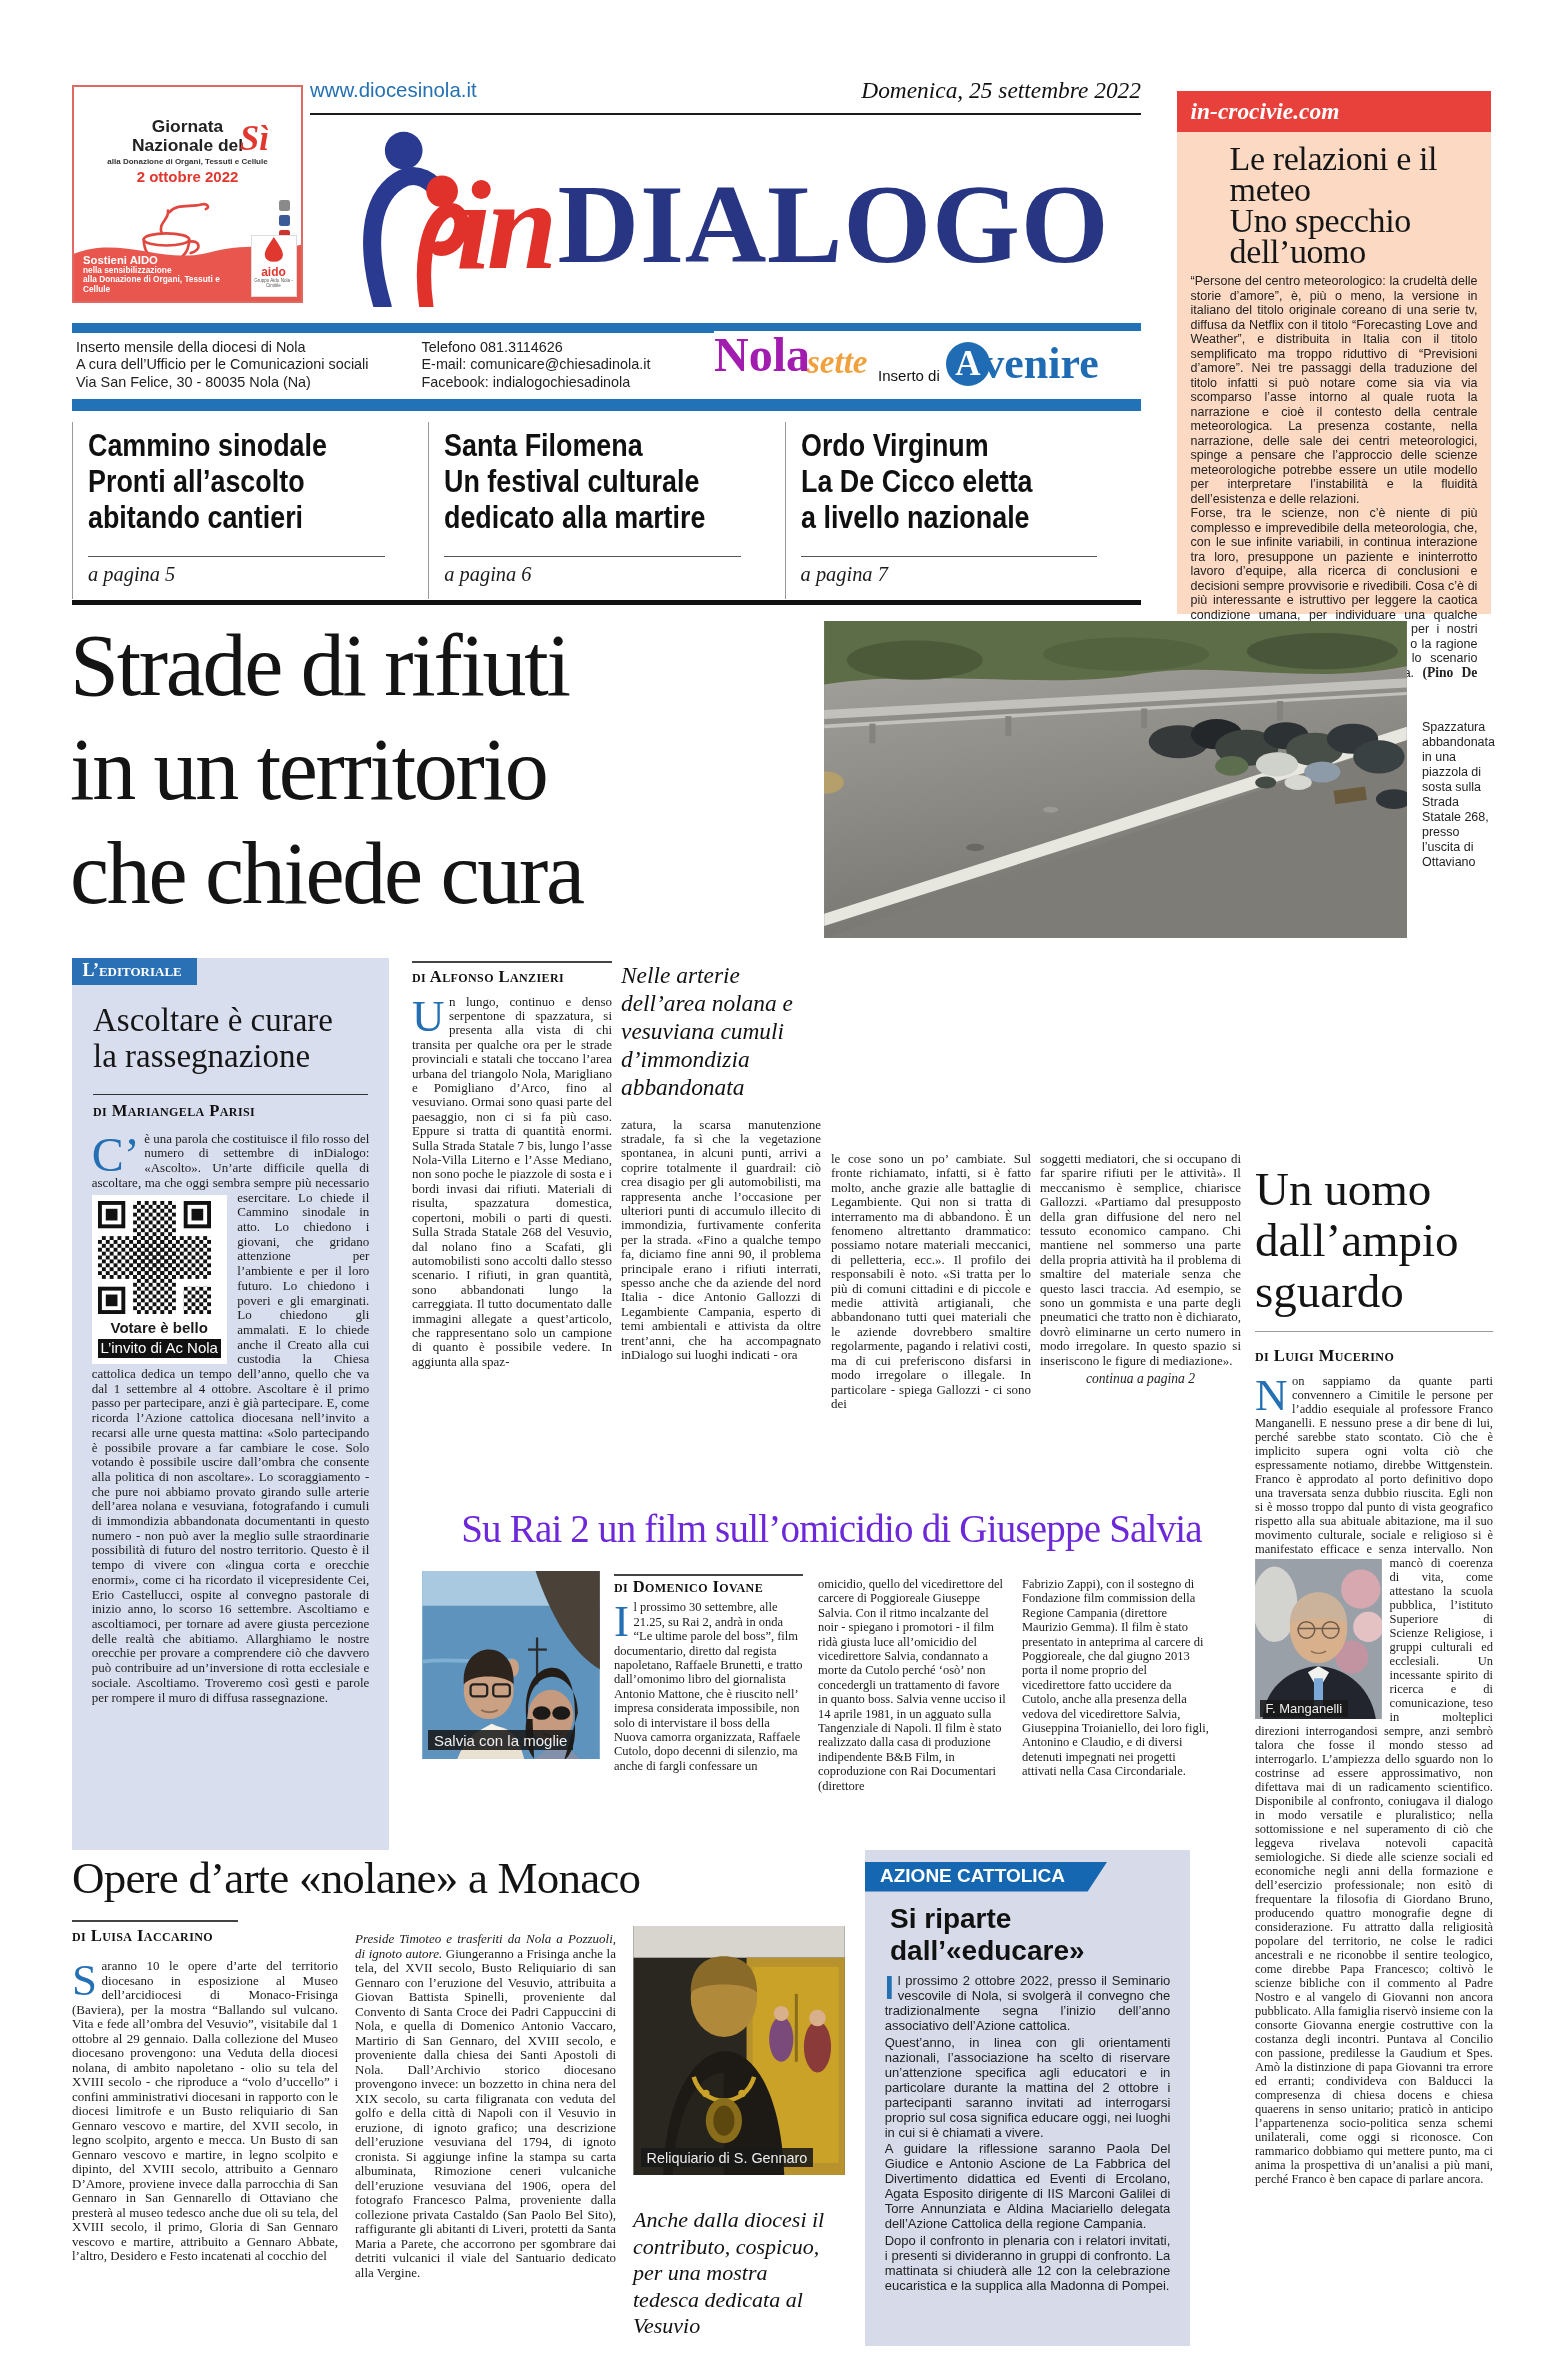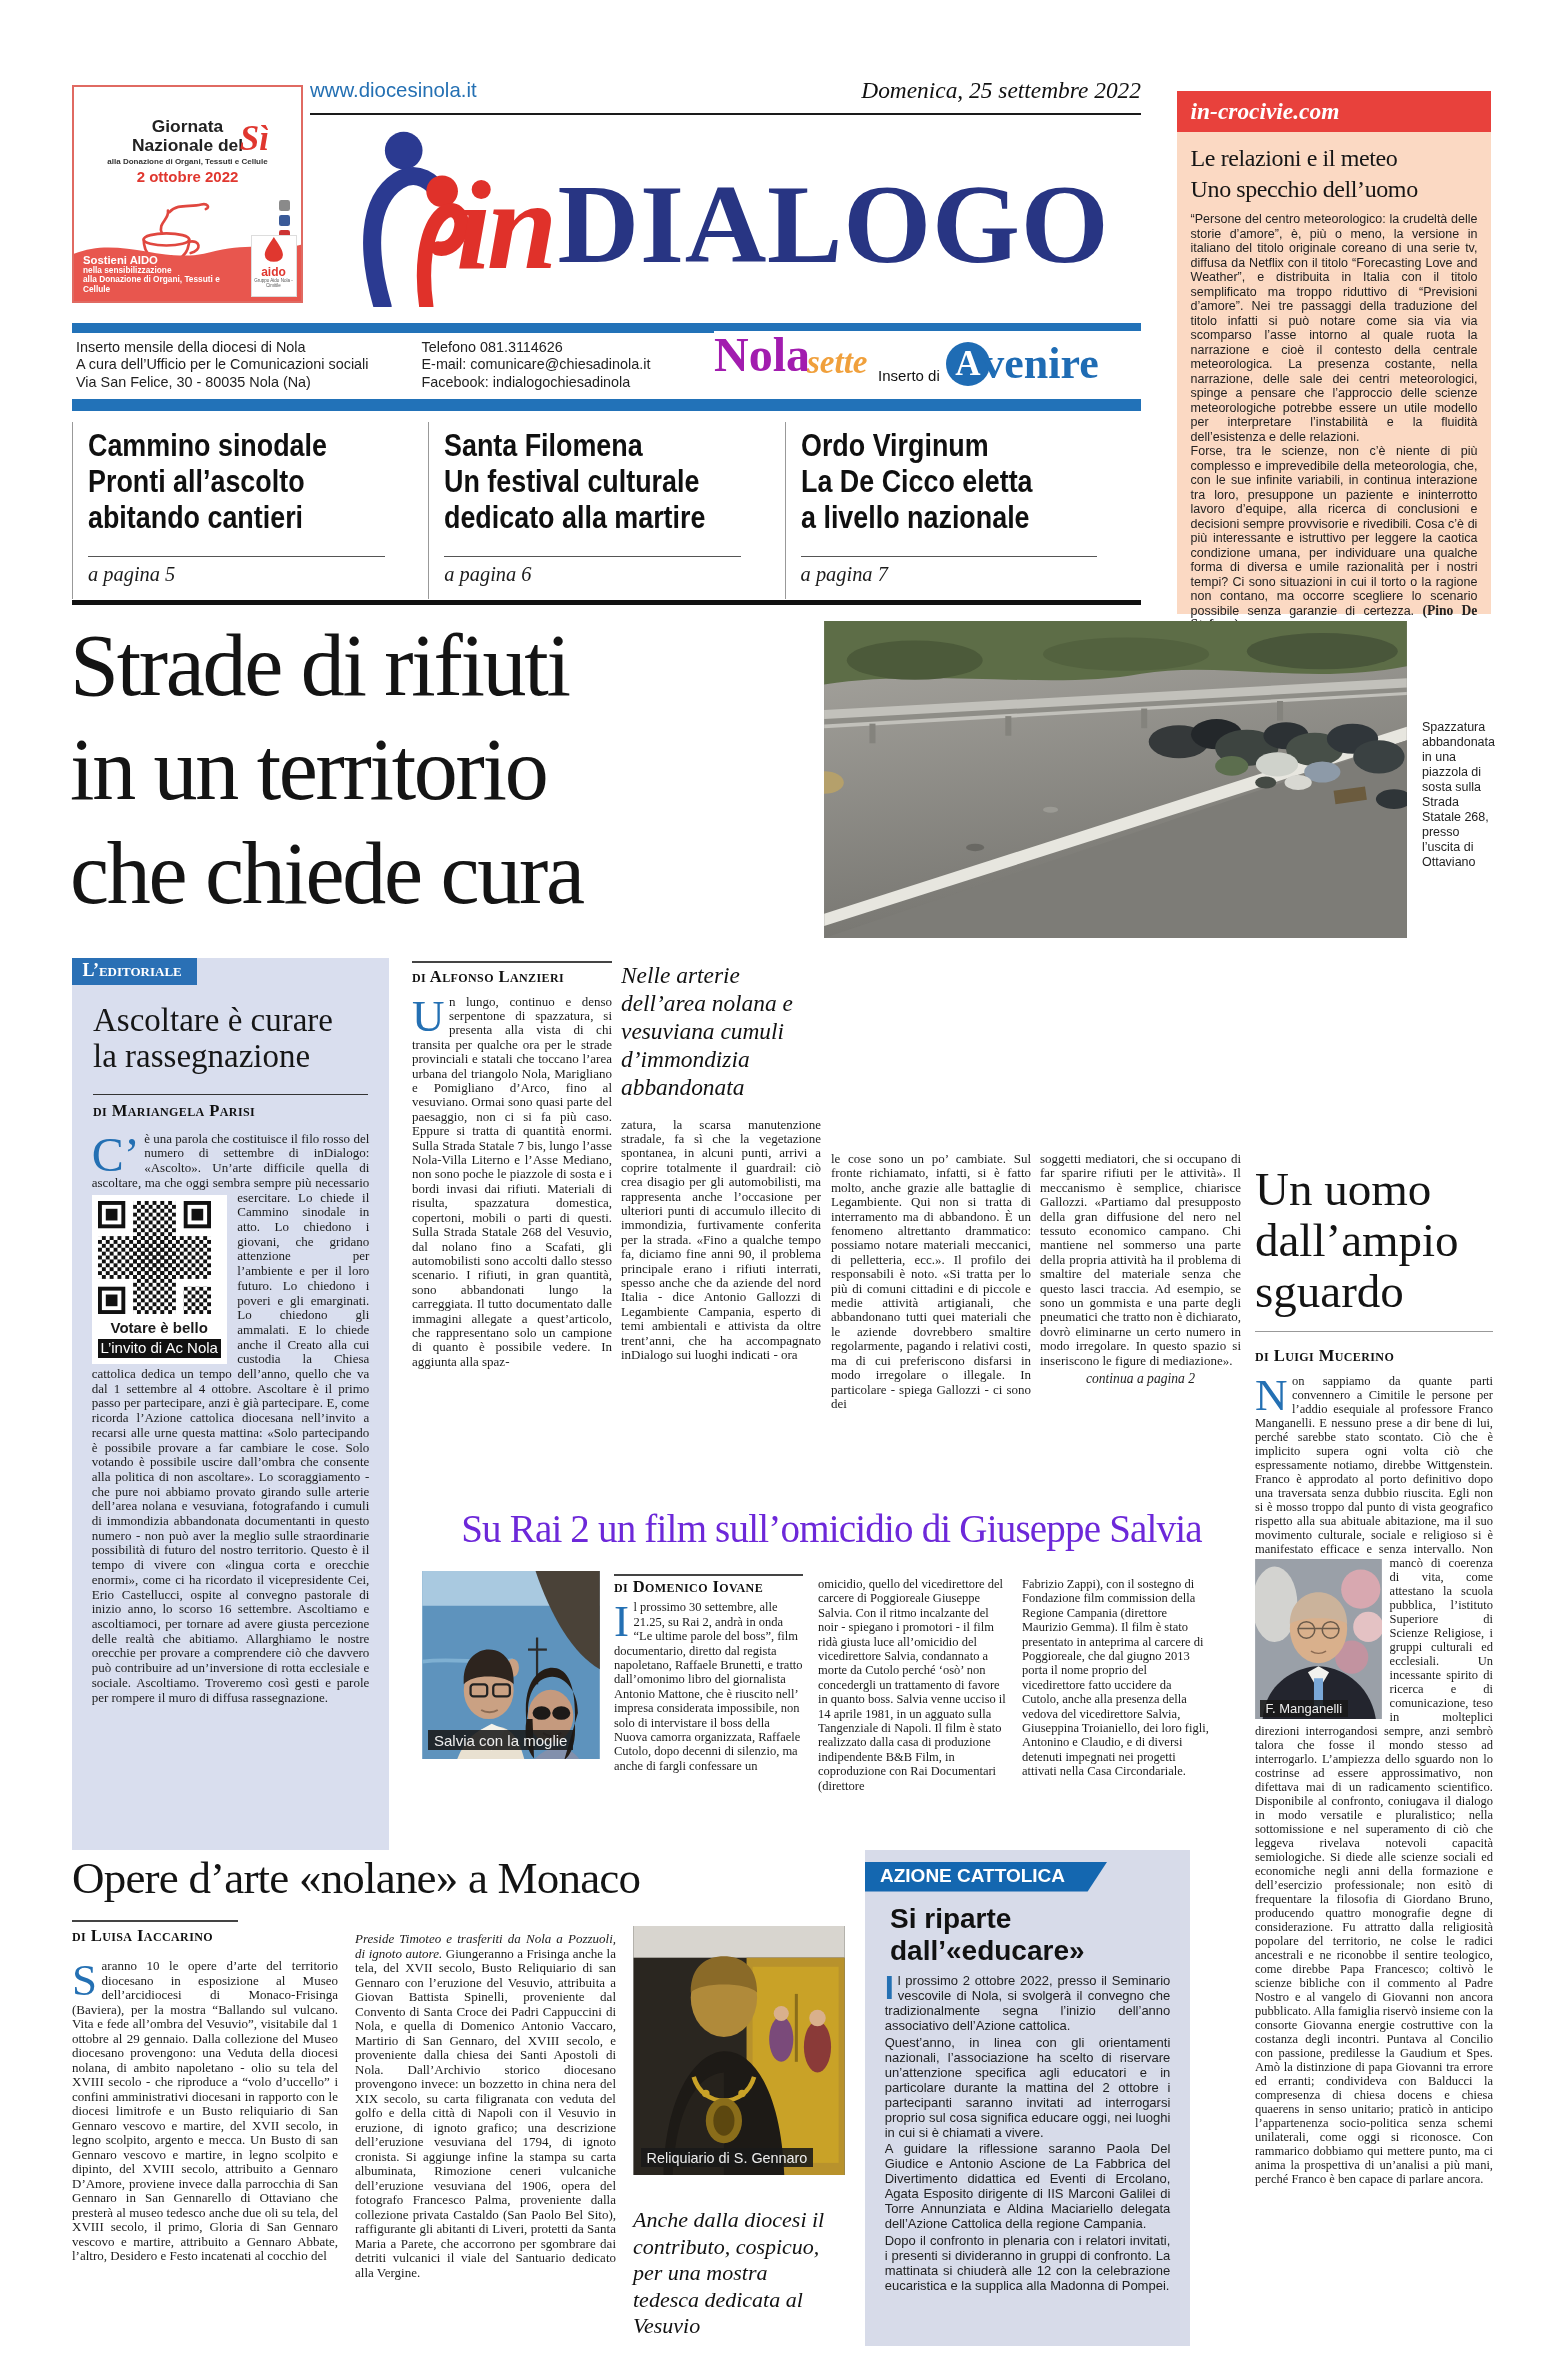--- a/index.html
+++ b/index.html
@@ -28,21 +28,21 @@
   .site-url{left:310px;top:79px;font-family:"Liberation Sans",sans-serif;font-size:20.4px;color:#2470b3;}
   .issue-date{left:718px;top:77px;width:423px;text-align:right;font-style:italic;font-size:23.4px;color:#111;}
   .top-rule{left:310px;top:113px;width:831px;height:1.5px;background:#1a1a1a;}
   .logo-block{left:325px;top:119px;width:816px;height:198px;display:flex;align-items:center;justify-content:center;}
   .logo-in{color:#e0312a;font-style:italic;font-weight:700;font-size:127px;line-height:127px;letter-spacing:-4.5px;margin:15px 4.5px 0 -13.6px;}
   .logo-dialogo{color:#283583;font-weight:600;font-size:113px;line-height:113px;letter-spacing:0.8px;margin-top:10.6px;}
   
   .crocivie{left:1177px;top:91px;width:314px;height:523px;}
   .croc-head{height:41px;background:#e8413c;color:#fff;font-style:italic;font-weight:700;font-size:23.4px;line-height:41px;padding-left:13.6px;}
   .croc-body{background:#fbd9c3;height:482px;padding:10.6px 13.6px;box-sizing:border-box;}
-  .croc-title{font-size:24px;line-height:31px;color:#161616;letter-spacing:-0.4px;}
+  .croc-title{font-size:34px;line-height:31px;color:#161616;letter-spacing:-0.4px;margin-left:39px;}
   .croc-text{font-family:"Liberation Sans",sans-serif;font-size:12.5px;line-height:14.5px;text-align:justify;margin-top:7.6px;color:#222;}
   .croc-author{font-weight:700;font-family:"Liberation Serif",serif;font-size:13.6px;}
   
   .band-rule{left:72px;width:1069px;background:#2272b8;}
   .band-info{left:76px;top:339px;display:flex;gap:53px;font-family:"Liberation Sans",sans-serif;font-size:14.4px;line-height:17.4px;color:#222;}
   .nolasette{left:714px;top:331px;width:427px;height:70px;background:#fff;display:flex;align-items:flex-start;}
   .ns-nola{color:#a21caf;font-weight:700;font-size:48px;line-height:48px;}
   .ns-sette{color:#f0a03c;font-style:italic;font-weight:700;font-size:33px;line-height:33px;margin:15px 0 0 -3px;}
   .ns-inserto{font-family:"Liberation Sans",sans-serif;font-size:15px;color:#111;margin:36px 6px 0 10.6px;}
   .av-circle{display:inline-block;width:44px;height:44px;border-radius:50%;background:#1f6cb4;color:#fff;font-weight:700;font-size:35px;text-align:center;line-height:44px;margin-top:10.6px;}

